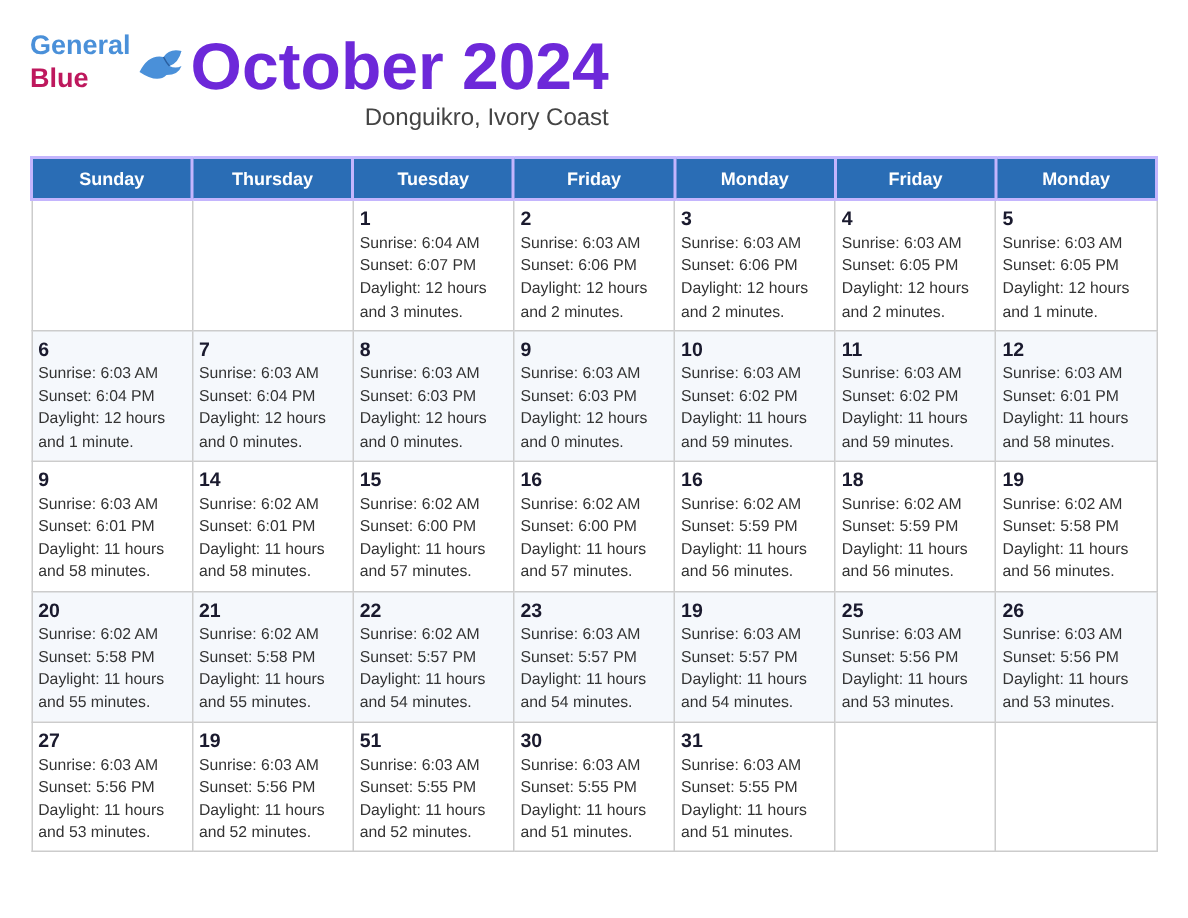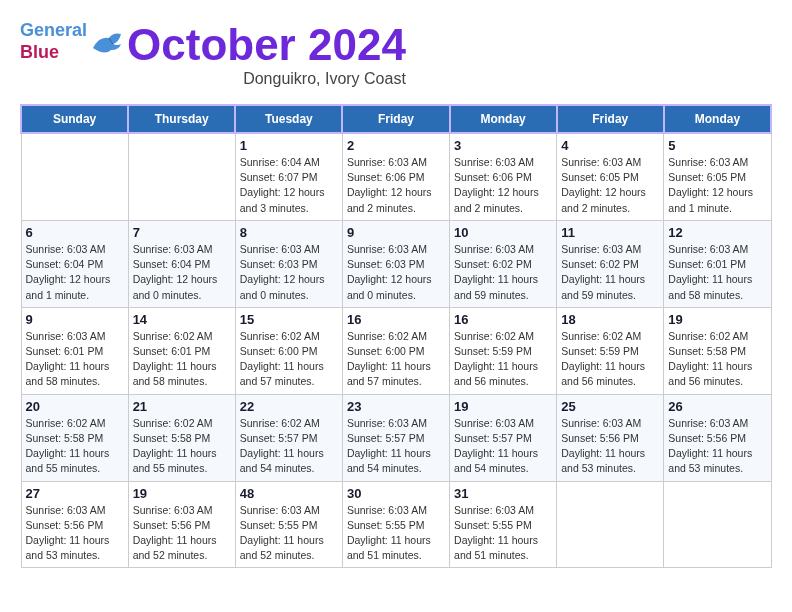--- a/index.html
+++ b/index.html
@@ -296,21 +296,21 @@
 Sunset: 5:56 PM
 Daylight: 11 hours and 53 minutes.</div>
         </td>
         <td>
           <div class="day-number">19</div>
           <div class="day-info" style="white-space: pre-line;">Sunrise: 6:03 AM
 Sunset: 5:56 PM
 Daylight: 11 hours and 52 minutes.</div>
         </td>
         <td>
-          <div class="day-number">48</div>
+          <div class="day-number">51</div>
           <div class="day-info" style="white-space: pre-line;">Sunrise: 6:03 AM
 Sunset: 5:55 PM
 Daylight: 11 hours and 52 minutes.</div>
         </td>
         <td>
           <div class="day-number">30</div>
           <div class="day-info" style="white-space: pre-line;">Sunrise: 6:03 AM
 Sunset: 5:55 PM
 Daylight: 11 hours and 51 minutes.</div>
         </td>

